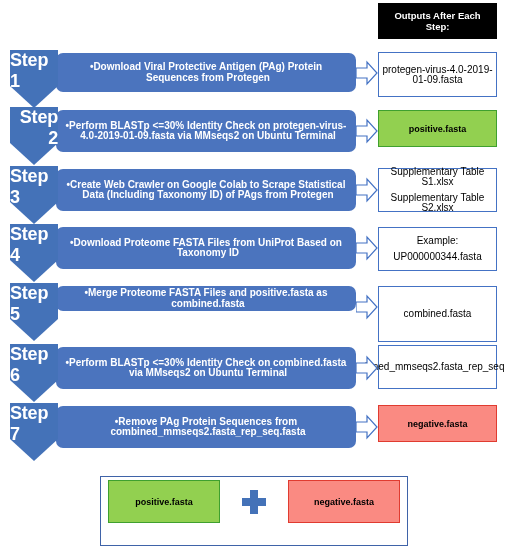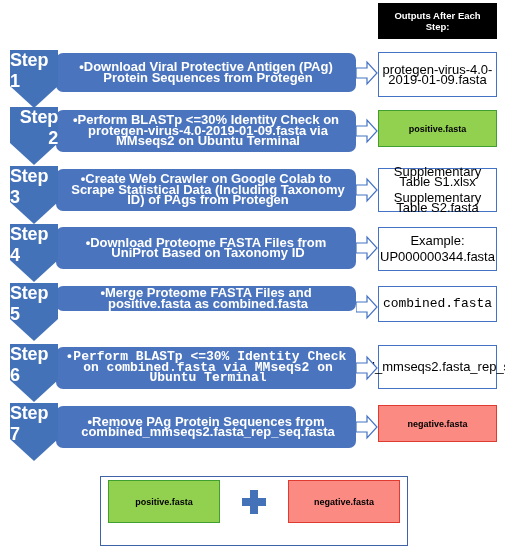--- a/index.html
+++ b/index.html
@@ -79,21 +79,21 @@
     background: #4b74be;
     border-radius: 7px;
     z-index: 2;
     display: flex;
     align-items: center;
     justify-content: center;
     padding: 2px 8px 2px 12px;
   }
   .step-text {
     color: #ffffff;
-    font-size: 13px;
+    font-size: 10px;
     font-weight: bold;
     line-height: 10.5px;
     text-align: center;
     text-indent: -4px;
   }
 
   
   .connector {
     position: absolute;
     left: 356px;
@@ -112,21 +112,21 @@
     background: #ffffff;
     border: 1px solid #4472c4;
     display: flex;
     flex-direction: column;
     align-items: center;
     justify-content: center;
     text-align: center;
     padding: 2px 3px;
   }
   .out-text {
-    font-size: 13px;
+    font-size: 10px;
     color: #000000;
     line-height: 10px;
   }
   .out-text.two { margin: 3px 0; }
   .out-box.highlight .out-text {
     font-weight: bold;
     font-size: 9px;
   }
   .out-box.green { background: #92d050; border: 1px solid #3fa02f; }
   .out-box.red   { background: #fa8a82; border: 1px solid #e03b30; }
@@ -234,21 +234,21 @@
         <div class="step-body" style="top: 169px; height: 42px;">
           <div class="step-text">•Create Web Crawler on Google Colab to Scrape Statistical Data (Including Taxonomy ID) of PAgs from Protegen</div>
         </div>
         <div class="connector" style="top: 177px;">
           <svg width="22" height="26" viewBox="0 0 22 26">
             <polygon points="0,8 11,8 11,2 21,13 11,24 11,18 0,18" fill="#ffffff" stroke="#4472c4" stroke-width="1.2"></polygon>
           </svg>
         </div>
         <div class="out-box" style="top: 168px; height: 44px;">
           <div class="out-text two">Supplementary Table S1.xlsx</div>
-          <div class="out-text two">Supplementary Table S2.fasta</div>
+          <div class="out-text two">Supplementary Table S2.xlsx</div>
         </div>
       </div>
       <div class="step-row" style="top: 0px;">
         <div class="chevron" style="top: 224px;"></div>
         <div class="step-label" style="top: 224px;">Step 4</div>
         <div class="step-body" style="top: 227px; height: 42px;">
           <div class="step-text">•Download Proteome FASTA Files from UniProt Based on Taxonomy ID</div>
         </div>
         <div class="connector" style="top: 235px;">
           <svg width="22" height="26" viewBox="0 0 22 26">
@@ -264,28 +264,28 @@
         <div class="chevron" style="top: 283px;"></div>
         <div class="step-label" style="top: 283px;">Step 5</div>
         <div class="step-body" style="top: 286px; height: 25px;">
           <div class="step-text">•Merge Proteome FASTA Files and positive.fasta as combined.fasta</div>
         </div>
         <div class="connector" style="top: 294px;">
           <svg width="22" height="26" viewBox="0 0 22 26">
             <polygon points="0,8 11,8 11,2 21,13 11,24 11,18 0,18" fill="#ffffff" stroke="#4472c4" stroke-width="1.2"></polygon>
           </svg>
         </div>
-        <div class="out-box" style="top: 286px; height: 36px; font-family: Liberation Mono, monospace;">
+        <div class="out-box" style="top: 286px; height: 56px;">
           <div class="out-text">combined.fasta</div>
         </div>
       </div>
       <div class="step-row" style="top: 0px;">
         <div class="chevron" style="top: 344px;"></div>
         <div class="step-label" style="top: 344px;">Step 6</div>
-        <div class="step-body" style="top: 347px; height: 42px; font-family: Liberation Mono, monospace;">
+        <div class="step-body" style="top: 347px; height: 42px;">
           <div class="step-text">•Perform BLASTp &lt;=30% Identity Check on combined.fasta via MMseqs2 on Ubuntu Terminal</div>
         </div>
         <div class="connector" style="top: 355px;">
           <svg width="22" height="26" viewBox="0 0 22 26">
             <polygon points="0,8 11,8 11,2 21,13 11,24 11,18 0,18" fill="#ffffff" stroke="#4472c4" stroke-width="1.2"></polygon>
           </svg>
         </div>
         <div class="out-box" style="top: 345px; height: 44px;">
           <div class="out-text">combined_mmseqs2.fasta_rep_seq.fasta</div>
         </div>

